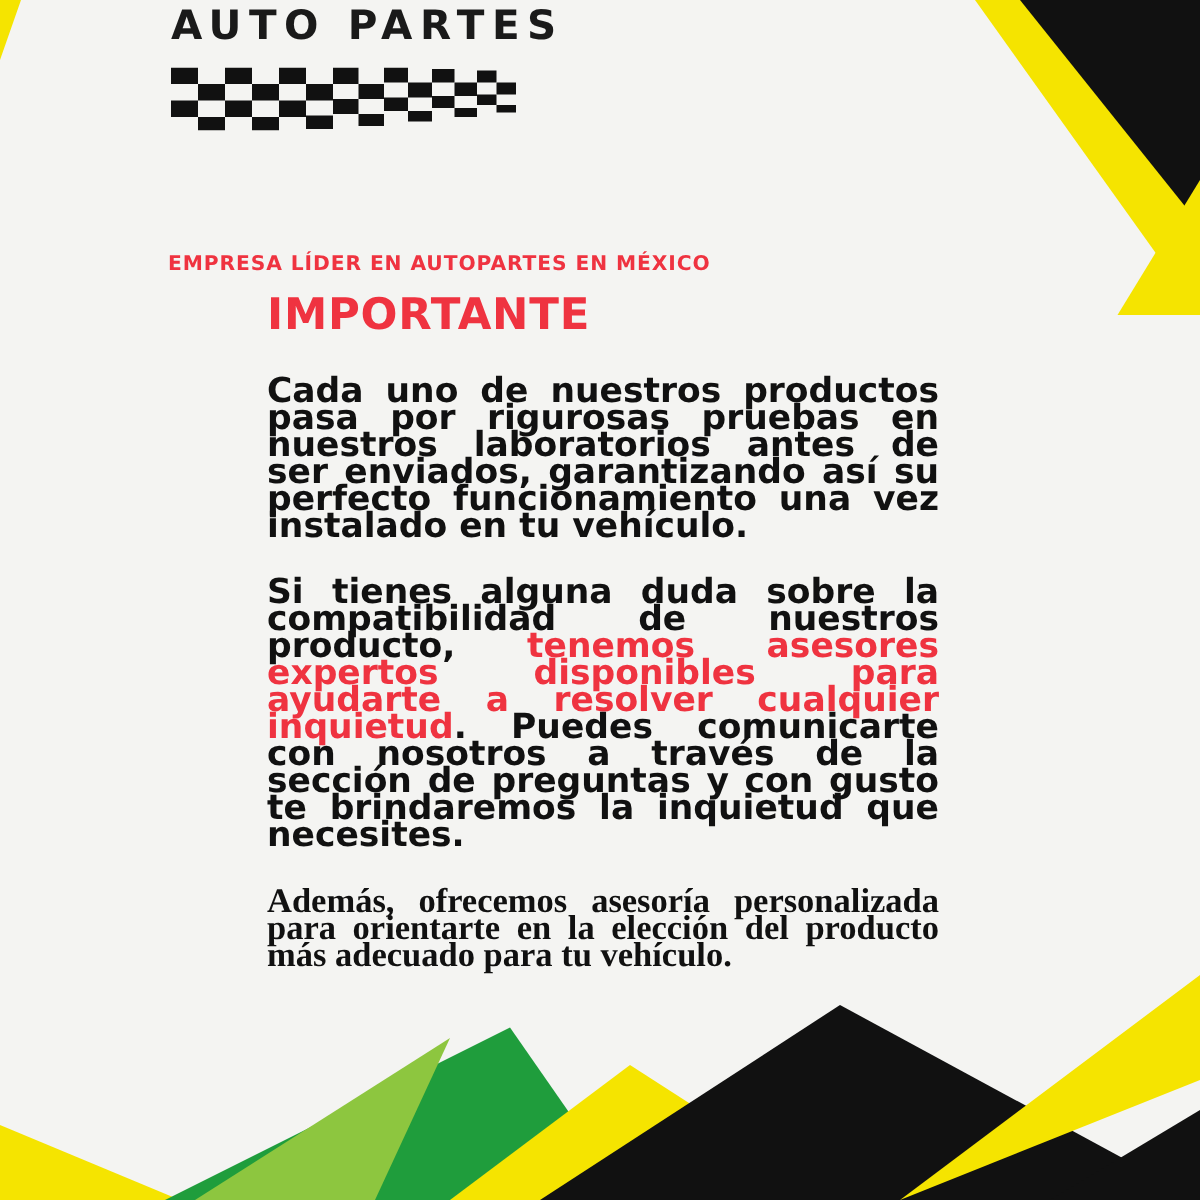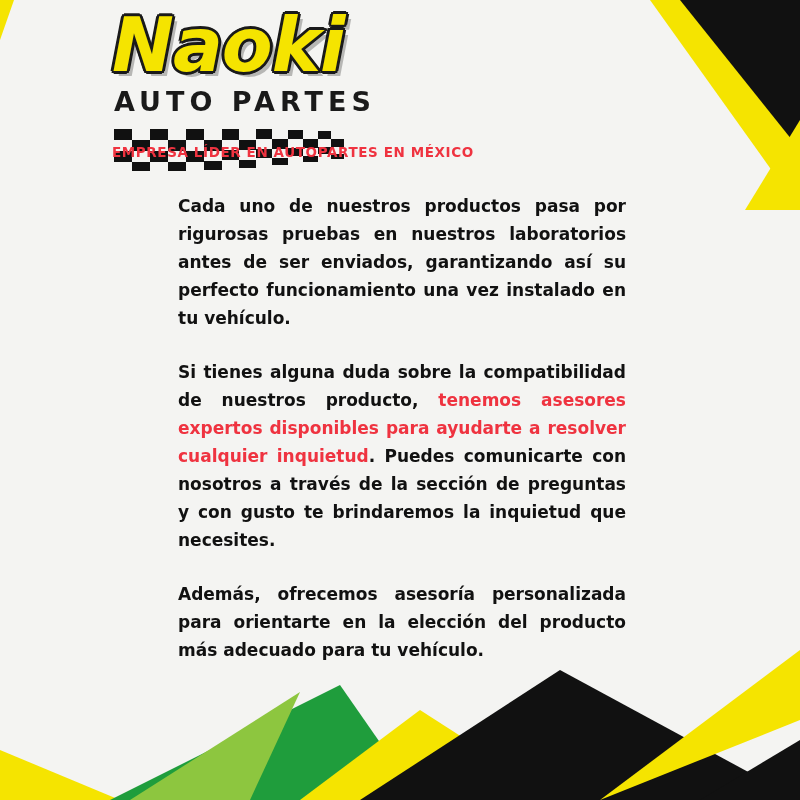--- a/index.html
+++ b/index.html
@@ -64,21 +64,21 @@
     color: #1a1a1a;
     margin: 2px 0 12px 2px;
   }
   .checker {
     margin-top: 4px;
     margin-left: 2px;
   }
   .tagline {
     position: absolute;
     left: 112px;
-    top: 144px;
+    top: 168px;
     font-family: "DejaVu Sans", sans-serif;
     font-weight: bold;
     font-size: 13.5px;
     letter-spacing: 0.6px;
     color: #ef3340;
     white-space: nowrap;
   }
 
   
   .content {
@@ -91,27 +91,27 @@
     font-family: "DejaVu Sans", sans-serif;
     font-weight: bold;
     font-size: 29px;
     color: #ef3340;
     letter-spacing: 0.5px;
     margin: 0 0 26px 0;
   }
   .para {
     font-family: "DejaVu Sans", sans-serif;
     font-weight: bold;
-    font-size: 17px;
-    line-height: 28px;
+    font-size: 23px;
+    line-height: 18px;
     color: #111111;
     text-align: justify;
     margin: 0 0 26px 0;
   }
-  .para:last-child { margin-bottom: 4px; }
+  .para:last-child { margin-bottom: 4px; font-family: Liberation Serif, serif; }
   .hl { color: #ef3340; }
 </style>
 </head>
 <body>
 
 <div class="page">
 
   <div class="deco" style="right:0; top:0;">
     <svg width="260" height="210" viewBox="0 0 260 210">
       <polygon points="260,0 260,210 110,0" fill="#f5e400"></polygon>
@@ -133,21 +133,20 @@
       <polygon points="110,170 340,55 420,170" fill="#1f9d3c"></polygon>
       <polygon points="130,170 300,62 250,170" fill="#8dc63f"></polygon>
       <polygon points="300,170 420,80 560,170" fill="#f5e400"></polygon>
       <polygon points="360,170 560,40 800,170" fill="#111111"></polygon>
       <polygon points="600,170 800,20 800,90" fill="#f5e400"></polygon>
       <polygon points="700,170 800,110 800,170" fill="#111111"></polygon>
     </svg>
   </div>
 
   <div class="logo-block">
-    <div class="logo-word">Naoki</div>
     <div class="logo-sub">AUTO PARTES</div>
     <div class="checker">
       <svg width="250" height="42" viewBox="0 0 250 42">
         <g fill="#111111">
           <rect x="0" y="0" width="18" height="11"></rect>
           <rect x="36" y="0" width="18" height="11"></rect>
           <rect x="72" y="0" width="18" height="11"></rect>
           <rect x="108" y="0" width="17" height="11"></rect>
           <rect x="142" y="0" width="16" height="10"></rect>
           <rect x="174" y="1" width="15" height="9"></rect>
@@ -177,20 +176,21 @@
           <rect x="189" y="27" width="15" height="6"></rect>
           <rect x="217" y="25" width="13" height="5"></rect>
         </g>
       </svg>
     </div>
   </div>
 
   <div class="tagline">EMPRESA LÍDER  EN AUTOPARTES EN MÉXICO</div>
 
   <div class="content">
+    <div class="title">IMPORTANTE</div>
 
     <p class="para">Cada uno de nuestros productos pasa por rigurosas pruebas en nuestros laboratorios antes de ser enviados, garantizando así su perfecto funcionamiento una vez instalado en tu vehículo.</p>
 
     <p class="para"><span>Si tienes alguna duda sobre la compatibilidad de nuestros producto, </span><span class="hl">tenemos asesores expertos disponibles para ayudarte a resolver cualquier inquietud</span><span>. Puedes comunicarte con nosotros a través de la sección de preguntas y con gusto te brindaremos la inquietud que necesites.</span></p>
 
     <p class="para">Además, ofrecemos asesoría personalizada para orientarte en la elección del producto más adecuado para tu vehículo.</p>
   </div>
 
 </div>
 

